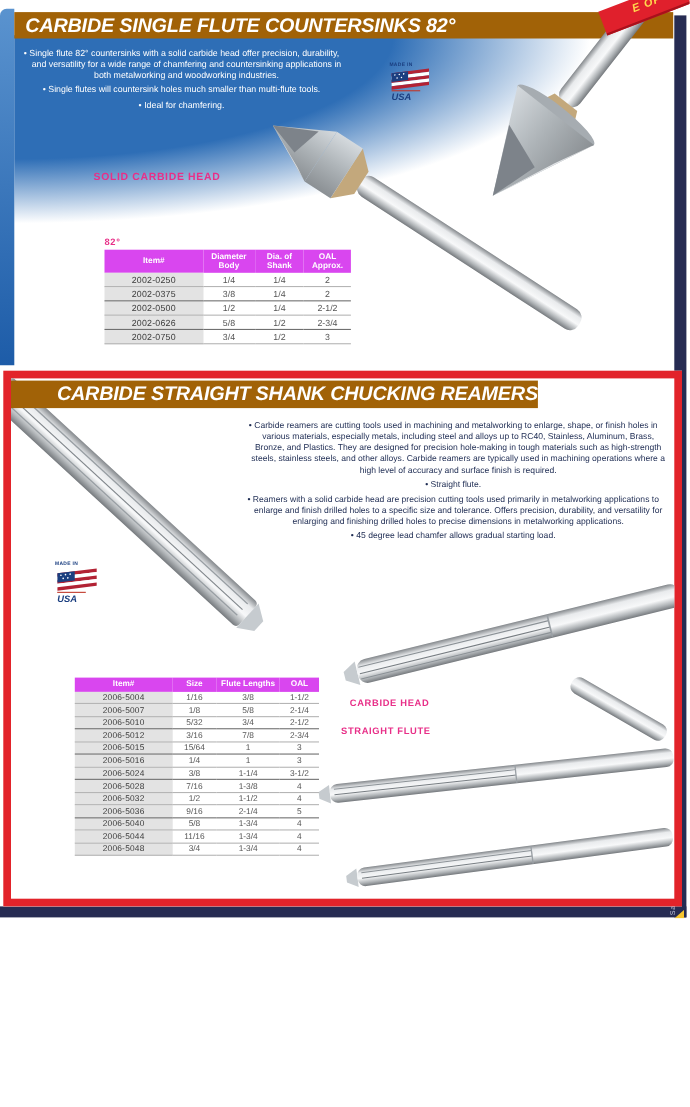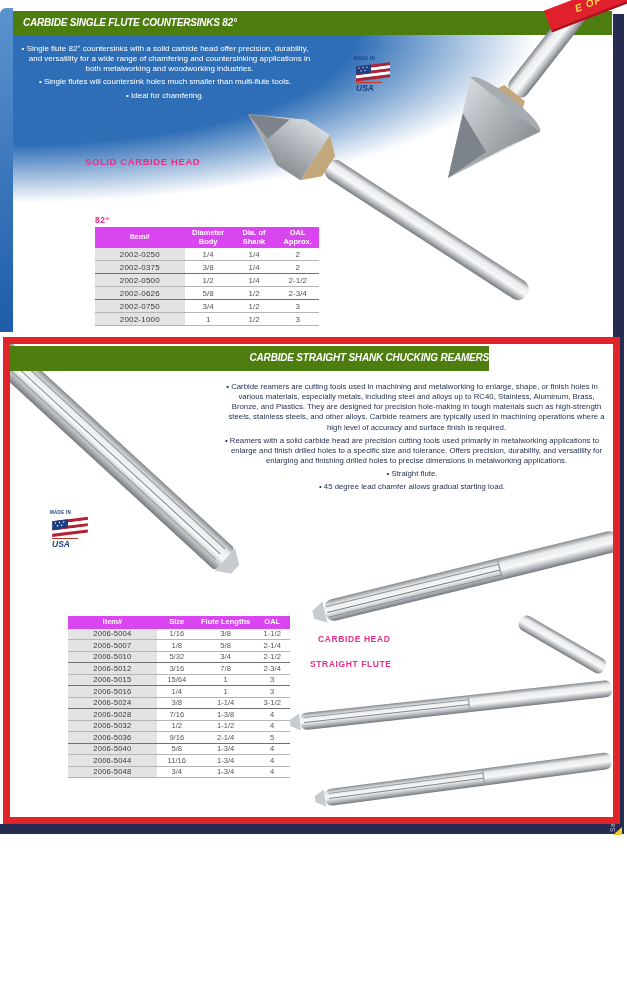--- a/index.html
+++ b/index.html
@@ -15,22 +15,22 @@
   .ribbon{position:absolute;left:548px;top:10px;width:170px;height:21px;background:#e0202c;
         border-bottom:2px solid #a8111c;transform:rotate(-21deg);transform-origin:0 50%;
         color:#ffd84d;font-style:italic;font-weight:bold;font-size:10px;line-height:19px;
         padding-left:30px;letter-spacing:1px;}
   
   .sec1{position:absolute;left:0;top:8px;width:612px;height:324px;}
   .sec1-leftstrip{position:absolute;left:0;top:0;width:13px;height:324px;border-radius:6px 0 0 0;
         background:linear-gradient(to bottom,#5a93cf,#1d5ca8);}
   .sec1-bluefade{position:absolute;left:13px;top:24px;width:599px;height:180px;
         background:radial-gradient(ellipse 115% 125% at 0% 0%,#2e6eb6 0%,#2e6eb6 50%,rgba(46,110,182,0) 76%);}
-  .titlebar{position:absolute;background:#4d7c0f;color:#ffffff;font-weight:bold;font-style:italic;
-        font-size:10px;letter-spacing:-0.2px;line-height:24px;white-space:nowrap;}
+  .titlebar{position:absolute;background:#a16207;color:#ffffff;font-weight:bold;font-style:italic;
+        font-size:18px;letter-spacing:-0.2px;line-height:24px;white-space:nowrap;}
   .sec1 .titlebar{left:13px;top:3px;width:599px;height:24px;padding-left:10px;box-sizing:border-box;}
   .sec2{position:absolute;left:3px;top:337px;width:617px;height:487px;box-sizing:border-box;
         border:7px solid #e2232a;background:#ffffff;}
   .sec2 .titlebar{left:0;top:2px;width:479px;height:25px;padding-left:10px;box-sizing:border-box;text-align:right;}
   
   ul.bullets{list-style:none;margin:0;padding:0;position:absolute;text-align:center;}
   ul.bullets li{padding-left:9px;text-indent:-9px;margin-bottom:3px;}
   ul.bullets li::before{content:"• ";}
   .sec1 ul.bullets{left:14px;top:36px;width:302px;color:#ffffff;font-size:8px;line-height:1.27;}
   .sec2 ul.bullets{left:205px;top:38px;width:394px;color:#1d2b52;font-size:7.8px;line-height:1.3;}
@@ -141,26 +141,20 @@
             <td>5/8</td>
             <td>1/2</td>
             <td>2-3/4</td>
           </tr>
           <tr>
             <td class="c-item">2002-0750</td>
             <td>3/4</td>
             <td>1/2</td>
             <td>3</td>
           </tr>
-          <tr>
-            <td class="c-item">2002-1000</td>
-            <td>1</td>
-            <td>1/2</td>
-            <td>3</td>
-          </tr>
         </tbody>
       </table>
 
     <svg class="abs" style="left:0;top:0;" width="612" height="324" viewBox="0 0 612 324">
       <defs>
         <linearGradient id="mtlH" x1="0" y1="0" x2="1" y2="0">
           <stop offset="0" stop-color="#84888c"></stop>
             <stop offset="0.25" stop-color="#e9ebed"></stop>
           <stop offset="0.55" stop-color="#f7f8f9"></stop>
             <stop offset="0.8" stop-color="#b3b7ba"></stop>
@@ -242,22 +236,22 @@
         <line x1="4" y1="-4" x2="160" y2="-4" stroke="#8b9196" stroke-width="0.9"></line>
         <line x1="4" y1="1" x2="160" y2="1" stroke="#777d82" stroke-width="0.9"></line>
         <line x1="160" y1="-8" x2="160" y2="8" stroke="#9aa0a5" stroke-width="1.2"></line>
       </g>
     </svg>
 
     <div class="titlebar" style="position:absolute;">CARBIDE STRAIGHT SHANK CHUCKING REAMERS</div>
 
     <ul class="bullets">
         <li>Carbide reamers are cutting tools used in machining and metalworking to enlarge, shape, or finish holes in various materials, especially metals, including steel and alloys up to RC40, Stainless, Aluminum, Brass, Bronze, and Plastics. They are designed for precision hole-making in tough materials such as high-strength steels, stainless steels, and other alloys. Carbide reamers are typically used in machining operations where a high level of accuracy and surface finish is required.</li>
+        <li>Straight flute.</li>
         <li>Reamers with a solid carbide head are precision cutting tools used primarily in metalworking applications to enlarge and finish drilled holes to a specific size and tolerance. Offers precision, durability, and versatility for enlarging and finishing drilled holes to precise dimensions in metalworking applications.</li>
-        <li>Straight flute.</li>
         <li>45 degree lead chamfer allows gradual starting load.</li>
       </ul>
 
     <div class="usa" style="left:38px;top:166px;width:50px;">
       <span class="madein">MADE IN</span>
       <svg width="42" height="24" viewBox="0 0 40 22">
         <g transform="skewY(-7)">
           <rect x="4" y="6" width="34" height="3" fill="#b22234"></rect>
           <rect x="4" y="9" width="34" height="3" fill="#ffffff"></rect>
           <rect x="4" y="12" width="34" height="3" fill="#b22234"></rect>

